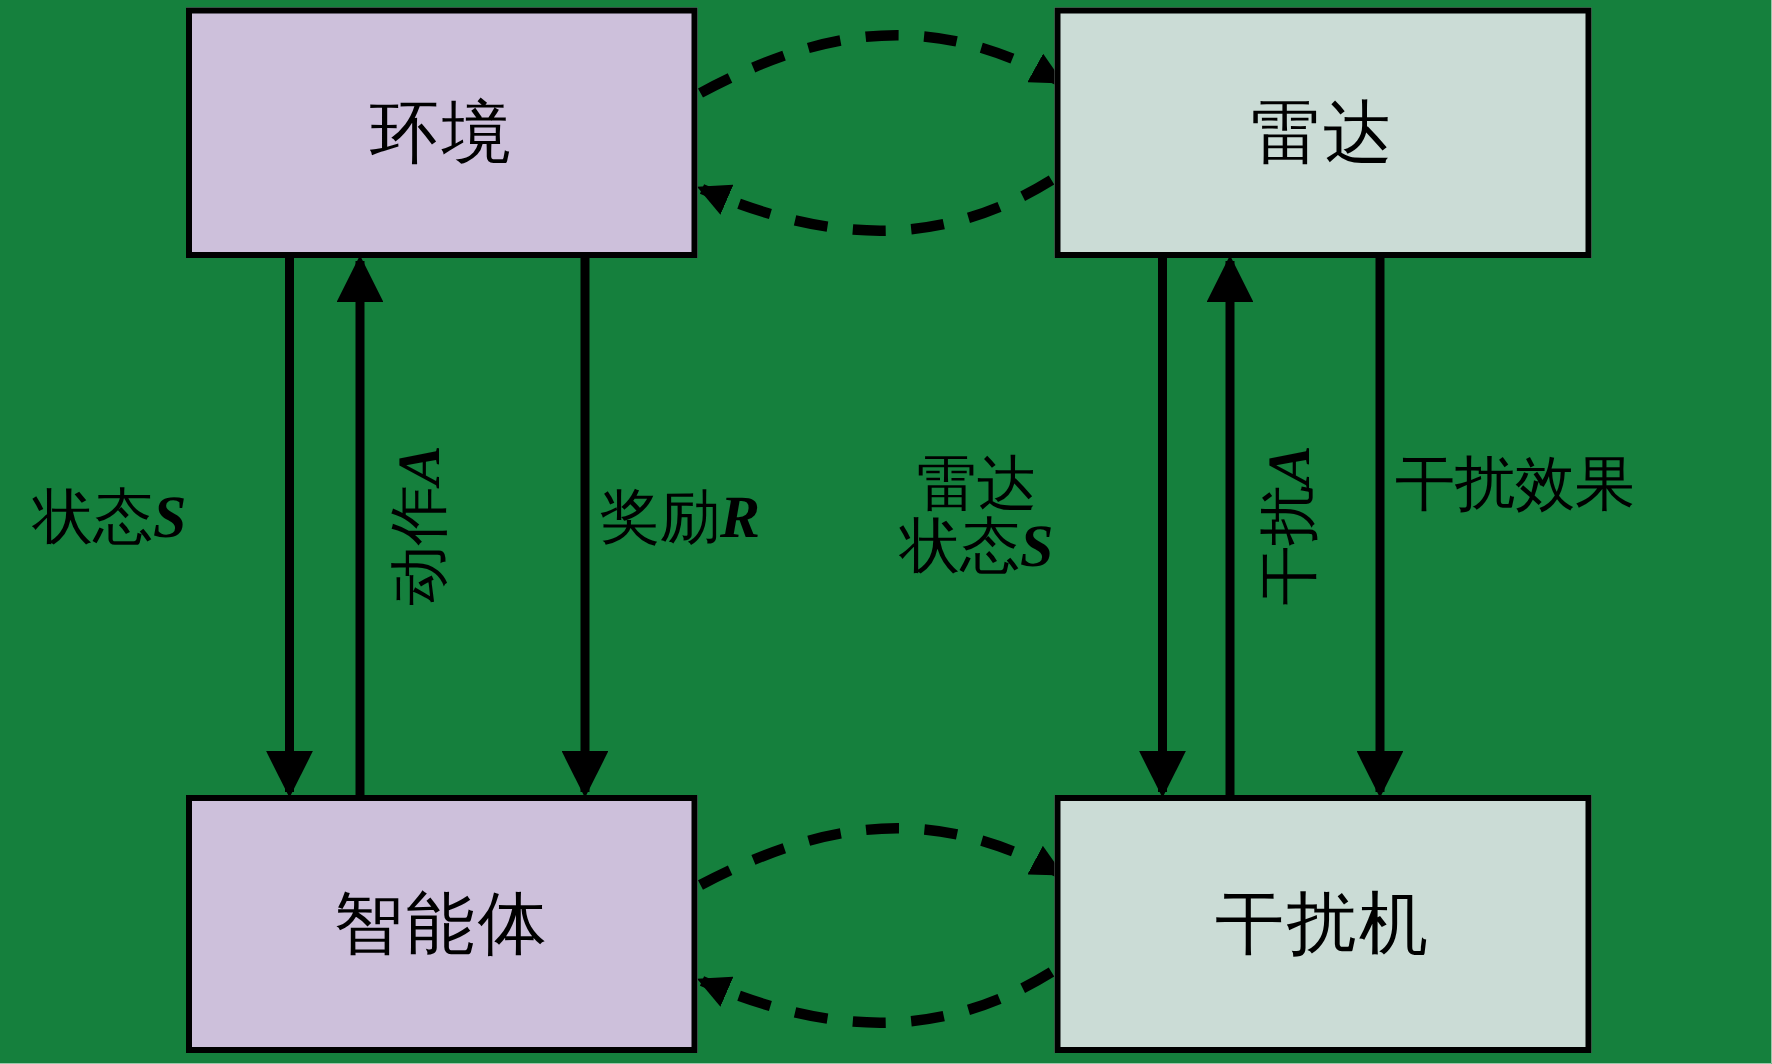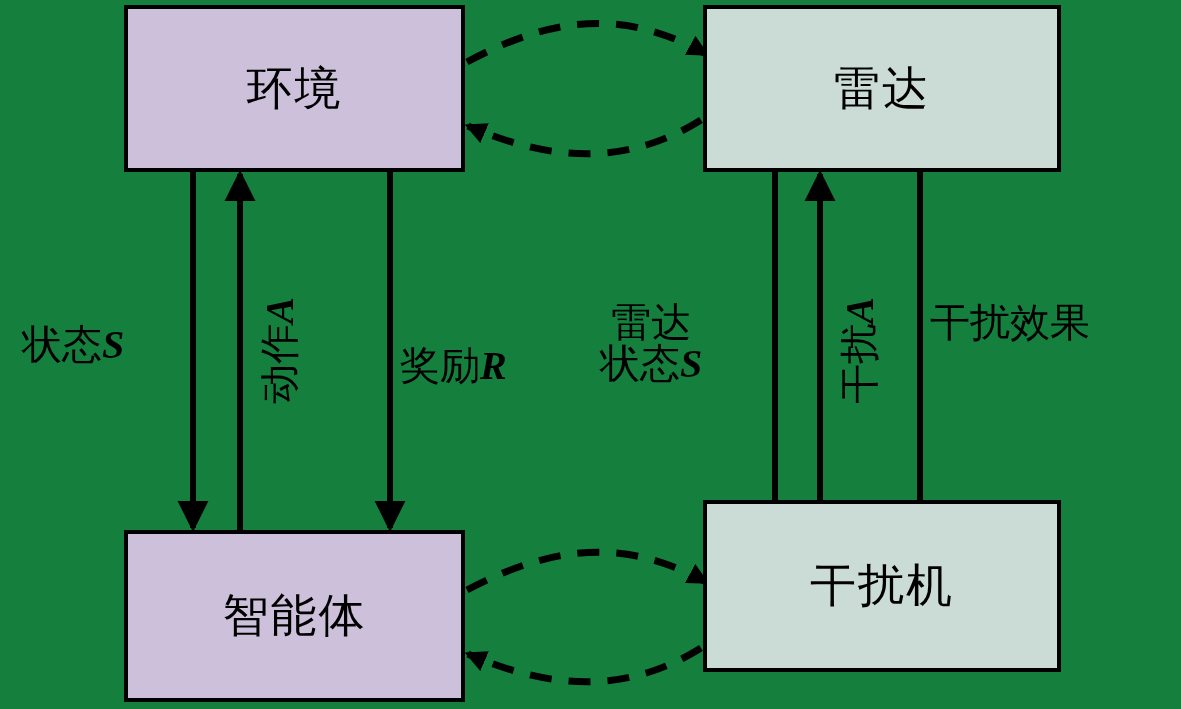--- a/index.html
+++ b/index.html
@@ -27,21 +27,21 @@
   .node-label {
     font-size: 46px;
     color: #000000;
     letter-spacing: 2px;
     line-height: 1;
     white-space: nowrap;
   }
   #node-environment { left: 124px; top: 5px;   width: 341px; height: 167px; background: #cdc0db; }
   #node-agent       { left: 124px; top: 530px; width: 341px; height: 172px; background: #cdc0db; }
   #node-radar       { left: 703px; top: 5px;   width: 358px; height: 167px; background: #cbdcd6; }
-  #node-jammer      { left: 703px; top: 500px; width: 358px; height: 172px; background: #cbdcd6; }
+  #node-jammer      { left: 703px; top: 530px; width: 358px; height: 172px; background: #cbdcd6; }
 
   .edge-layer {
     position: absolute;
     left: 0; top: 0;
     width: 1181px;
     height: 709px;
     pointer-events: none;
   }
 
   .edge-label {
@@ -57,21 +57,21 @@
     font-family: "Liberation Serif", "DejaVu Serif", serif;
   }
   .vertical-label {
     transform-origin: center center;
     transform: rotate(-90deg);
   }
   .two-line { text-align: center; }
 
   #label-state-s    { left: 22px;  top: 325px; }
   #label-action-a   { left: 180px; top: 330px; width: 200px; text-align: center; }
-  #label-reward-r   { left: 400px; top: 325px; margin-top: 21px; }
+  #label-reward-r   { left: 400px; top: 325px; }
   #label-radar-state{ left: 600px; top: 303px; }
   #label-jam-a      { left: 760px; top: 330px; width: 200px; text-align: center; }
   #label-jam-eval   { left: 930px; top: 303px; text-align: right; }
 </style>
 </head>
 <body>
 
 <div id="canvas">
 
   <svg class="edge-layer" viewBox="0 0 1181 709" width="1181" height="709">

